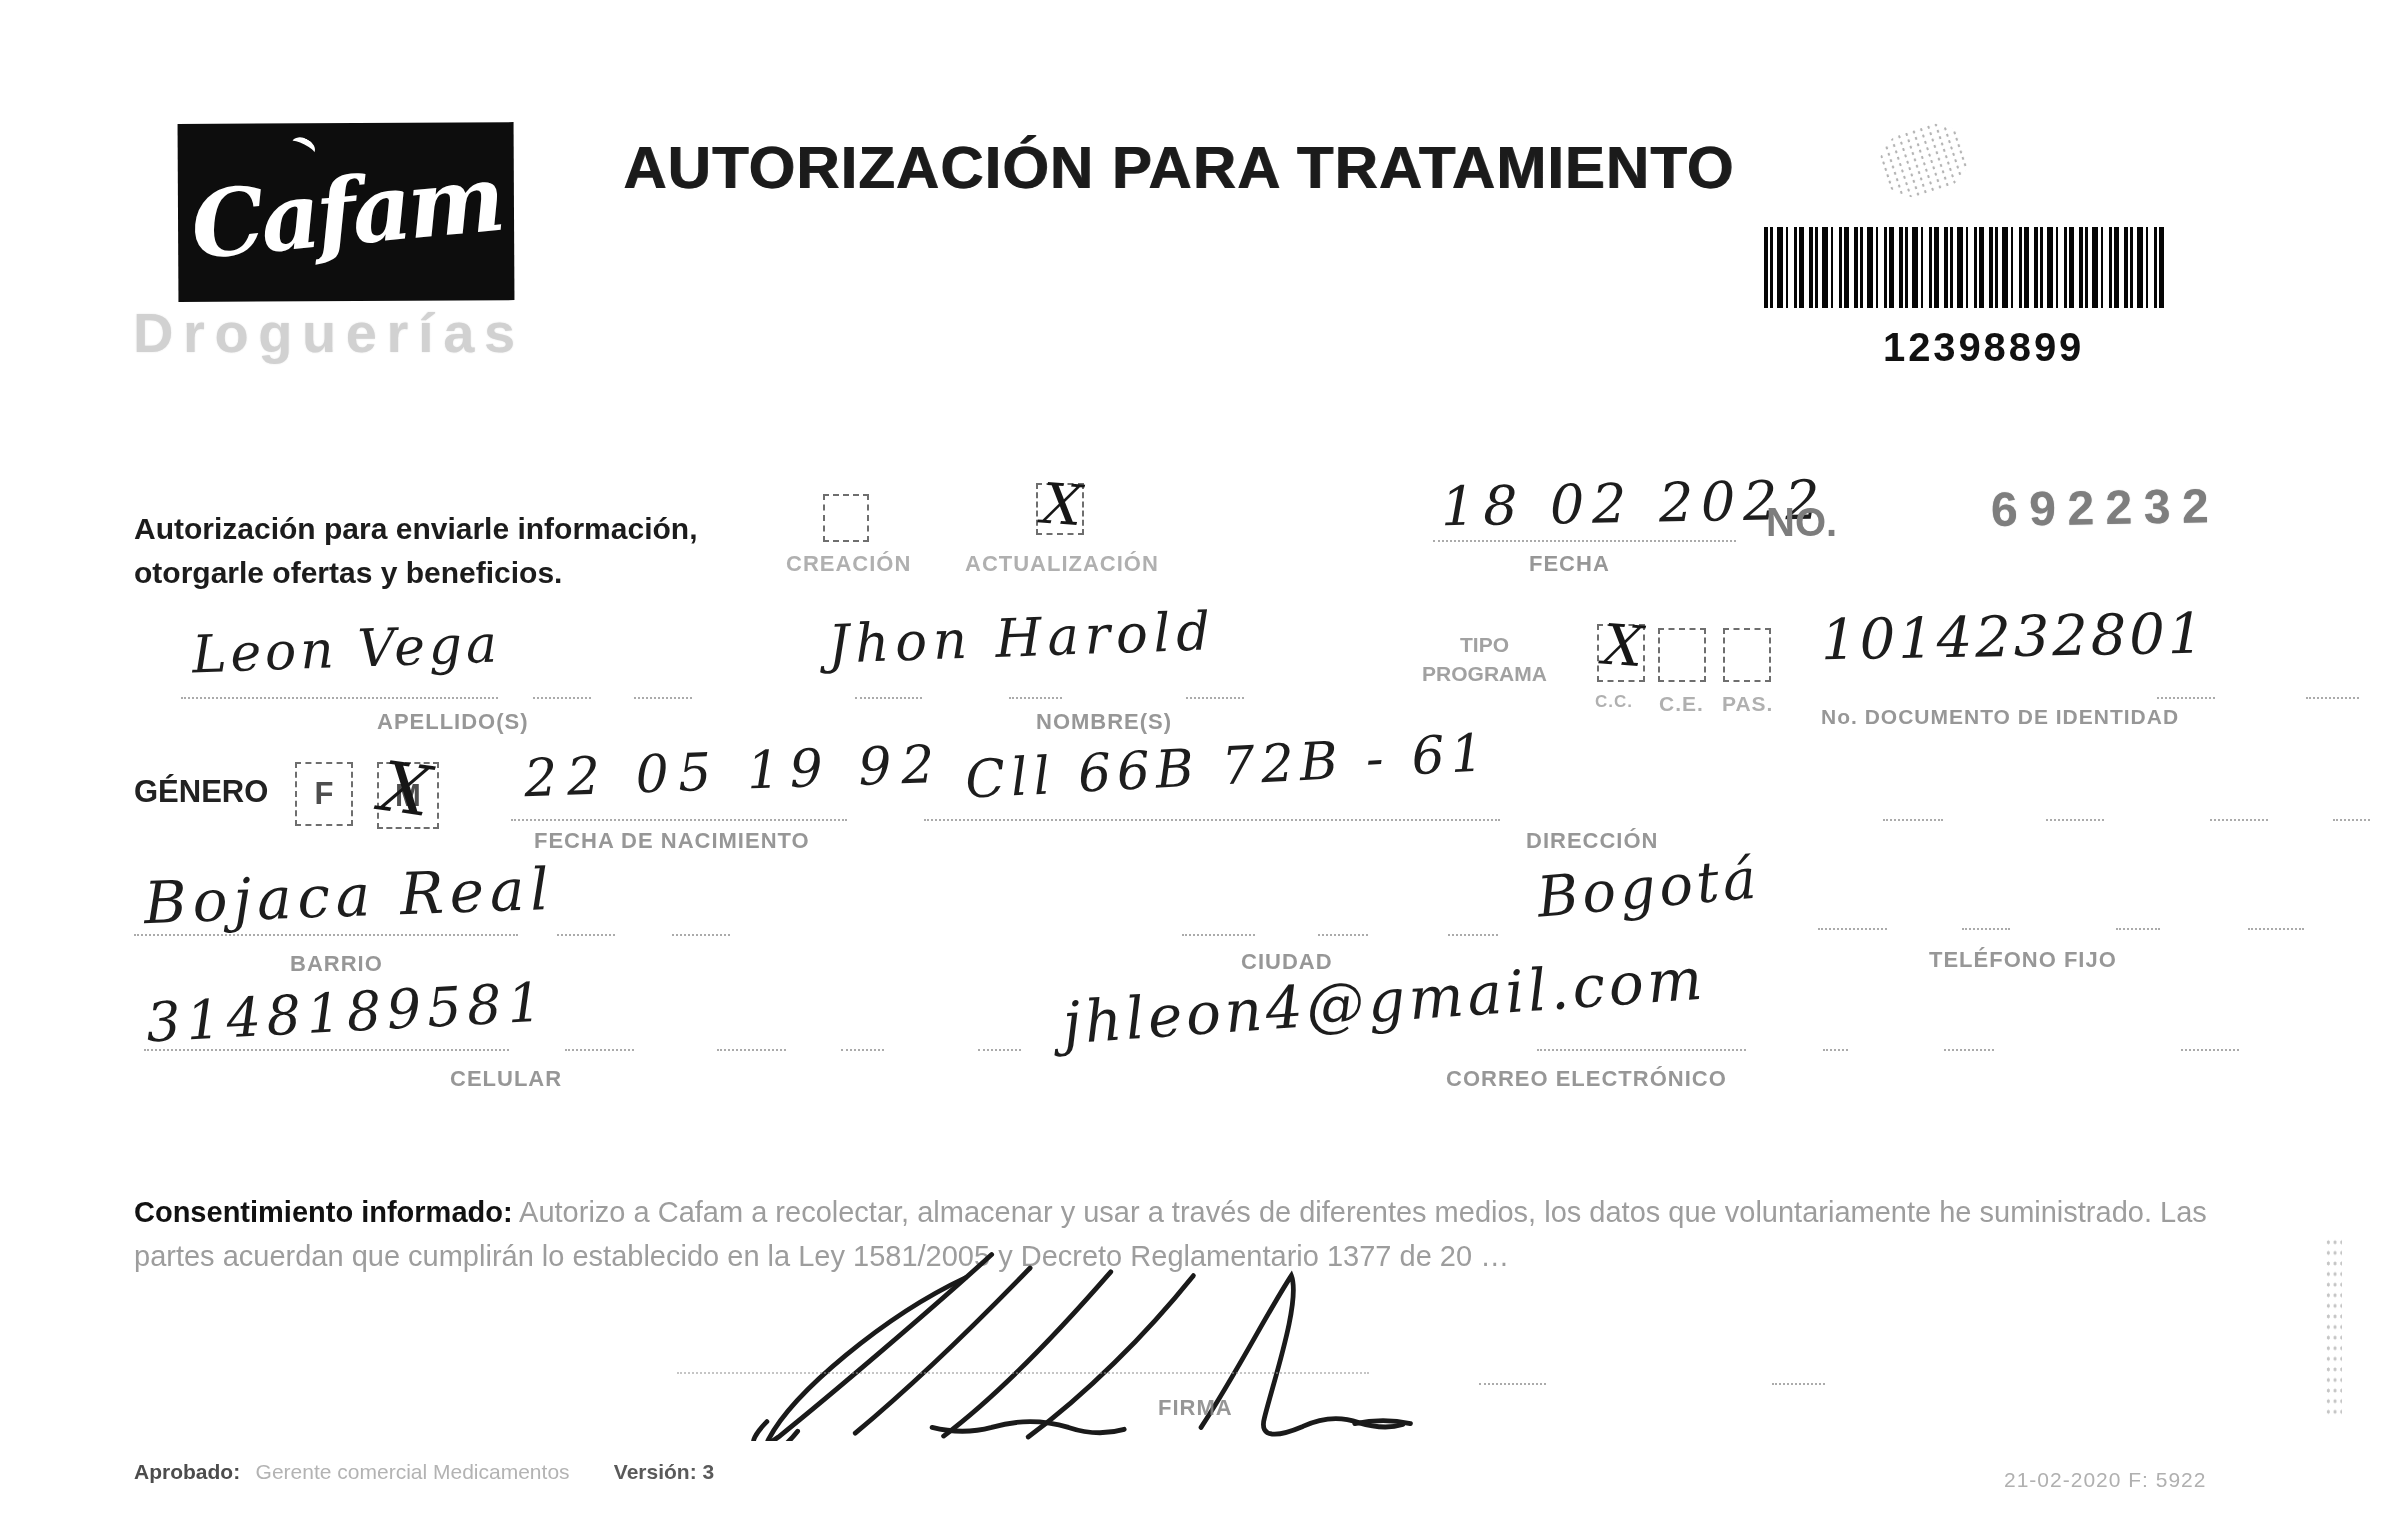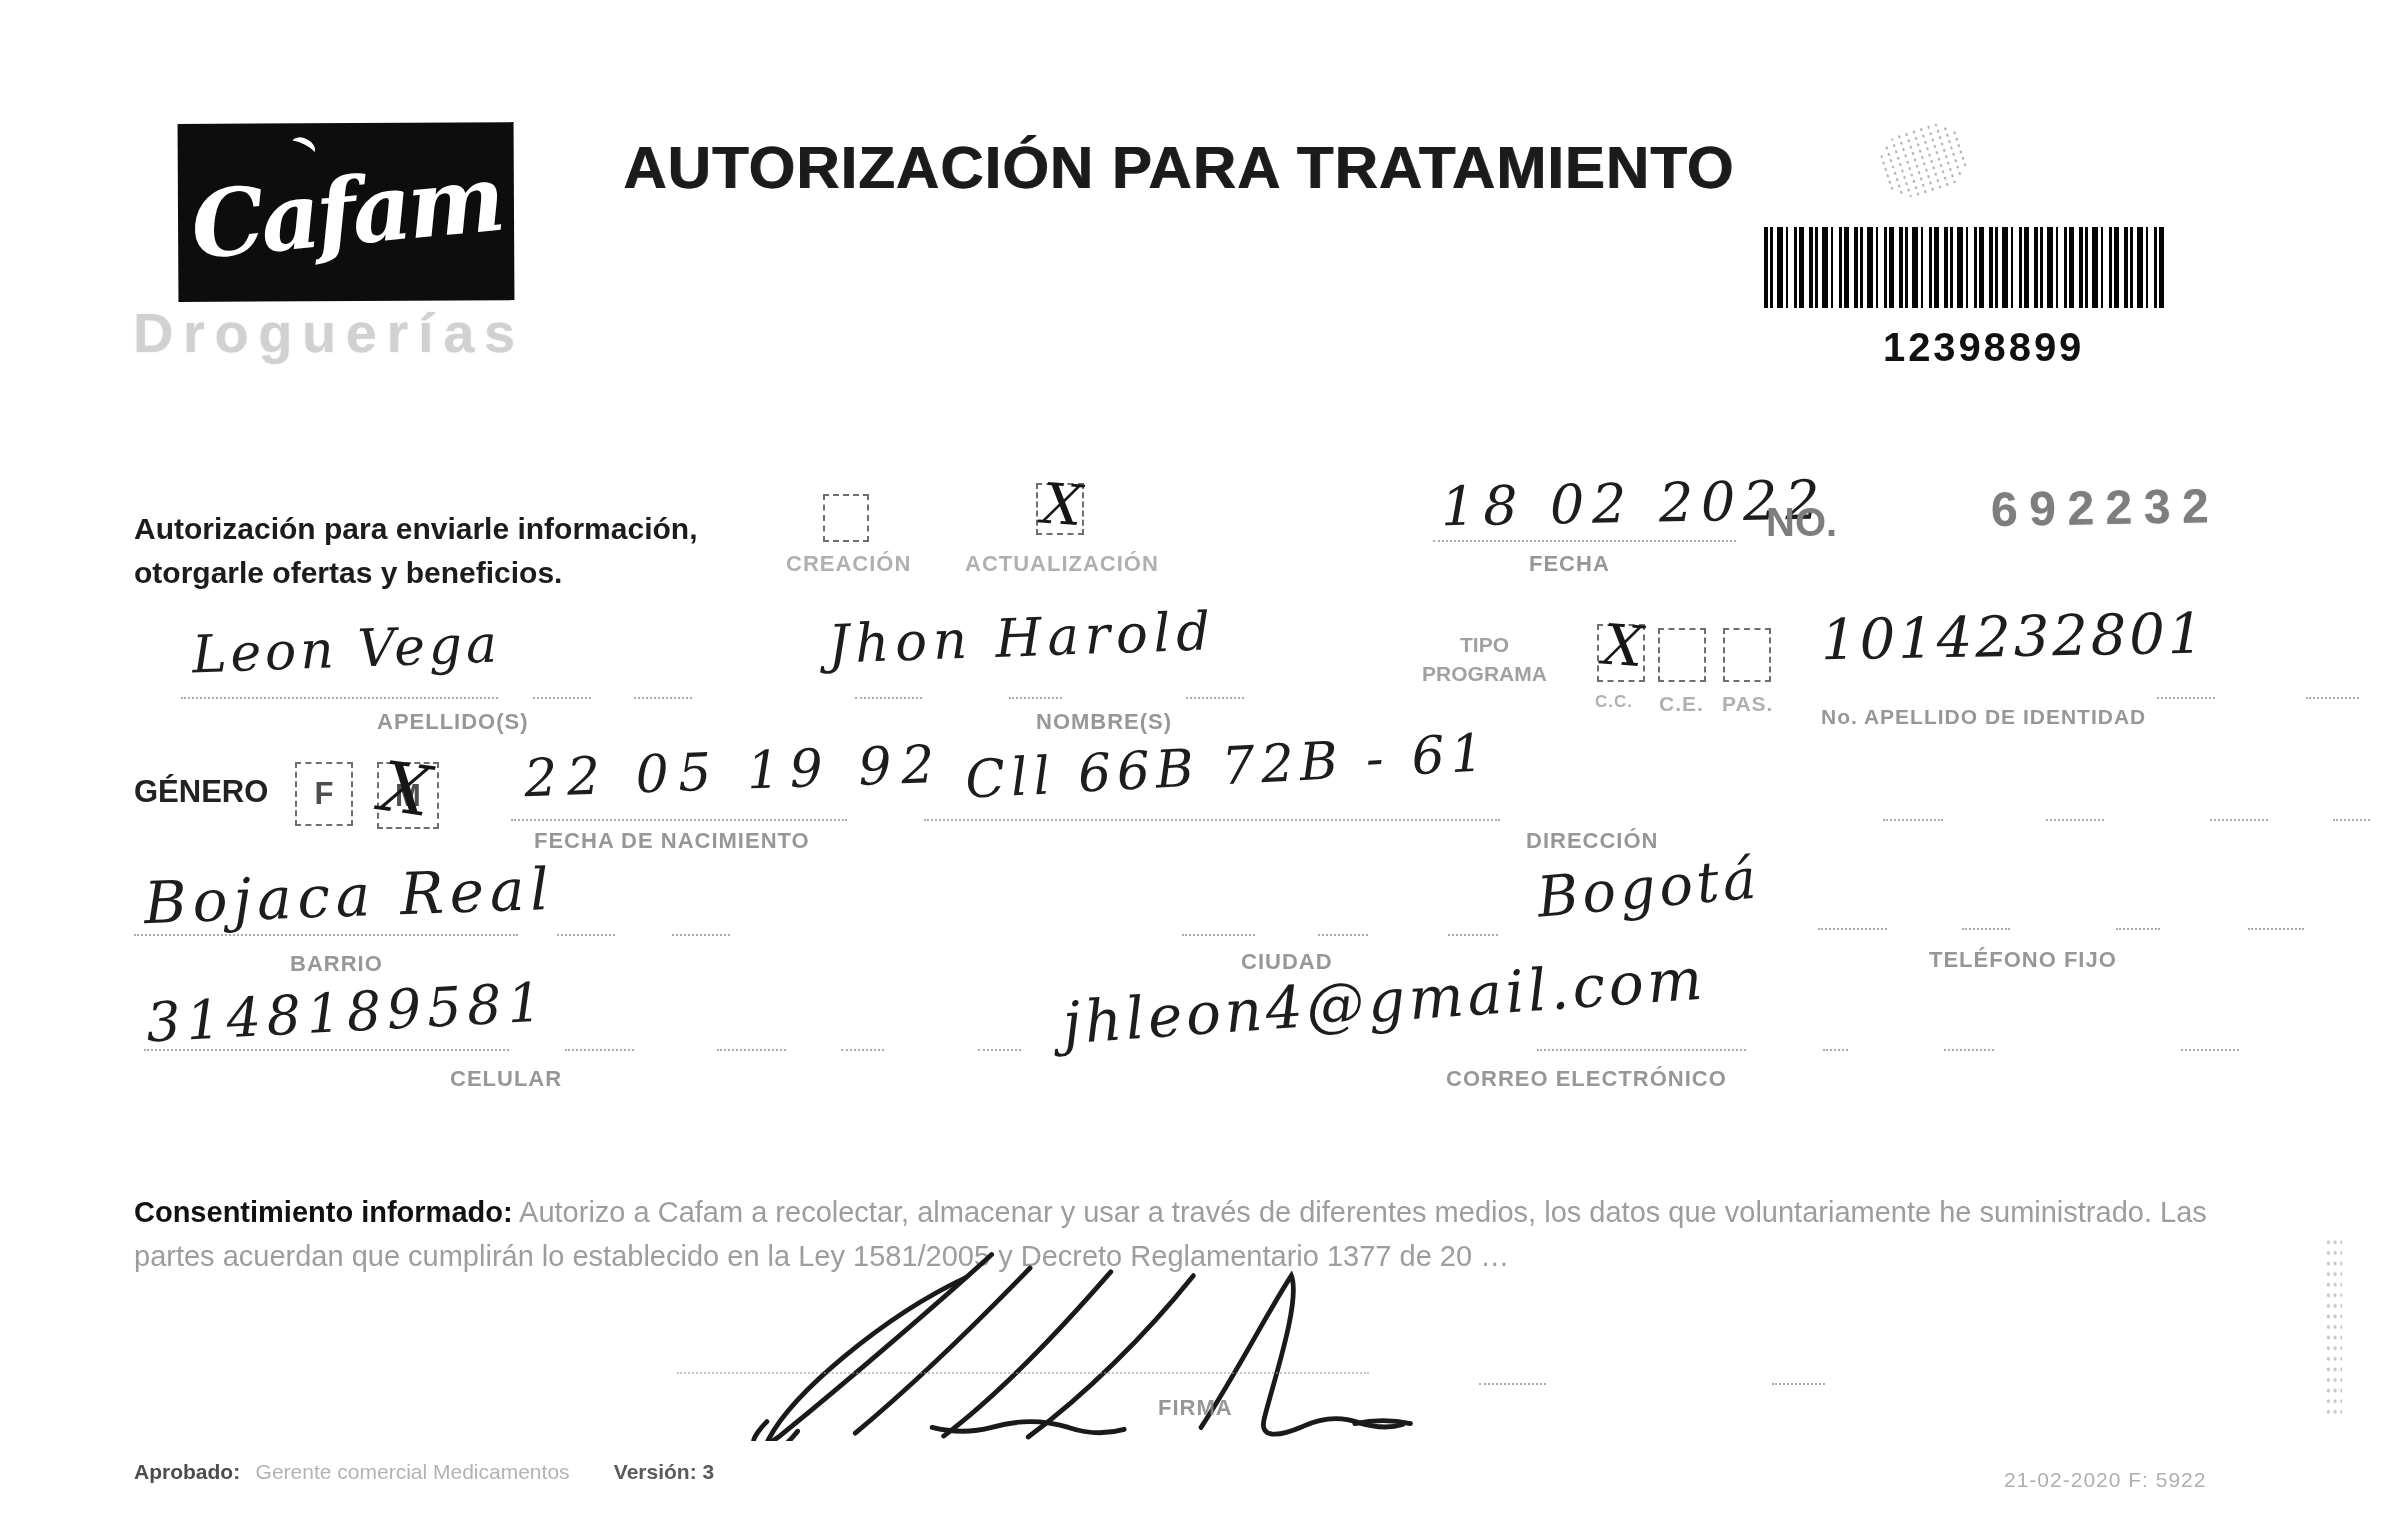--- a/index.html
+++ b/index.html
@@ -117,21 +117,21 @@
   </div>
   <div class="box" style="left:1658px;top:628px;width:44px;height:50px;"></div>
   <div class="box" style="left:1723px;top:628px;width:44px;height:50px;"></div>
   <div class="lbl dim" style="left:1595px;top:692px;font-size:17px;">C.C.</div>
   <div class="lbl dim" style="left:1659px;top:692px;font-size:21px;">C.E.</div>
   <div class="lbl dim" style="left:1722px;top:692px;font-size:21px;">PAS.</div>
 
   <div class="hw" style="left:1821px;top:609px;font-size:56px;transform:rotate(-1deg);letter-spacing:2.9px;">1014232801</div>
   <div class="dot" style="left:2157px;top:697px;width:58px;"></div>
   <div class="dot" style="left:2306px;top:697px;width:53px;"></div>
-  <div class="lbl" style="left:1821px;top:705px;font-size:21px;">No. APELLIDO DE IDENTIDAD</div>
+  <div class="lbl" style="left:1821px;top:705px;font-size:21px;">No. DOCUMENTO DE IDENTIDAD</div>
 
   <div class="genero">GÉNERO</div>
   <div class="box" style="left:295px;top:762px;width:54px;height:60px;">
     <span class="printed">F</span>
   </div>
   <div class="box" style="left:377px;top:762px;width:58px;height:63px;">
     <span class="printed">M</span>
     <span class="mk" style="font-size:69px;top:-15.4px;left:1.9px;transform:rotate(8deg);">X</span>
   </div>
   <div class="hw" style="left:524px;top:745px;font-size:52px;letter-spacing:9.6px;transform:rotate(-2deg);">22 05 19 92</div>

